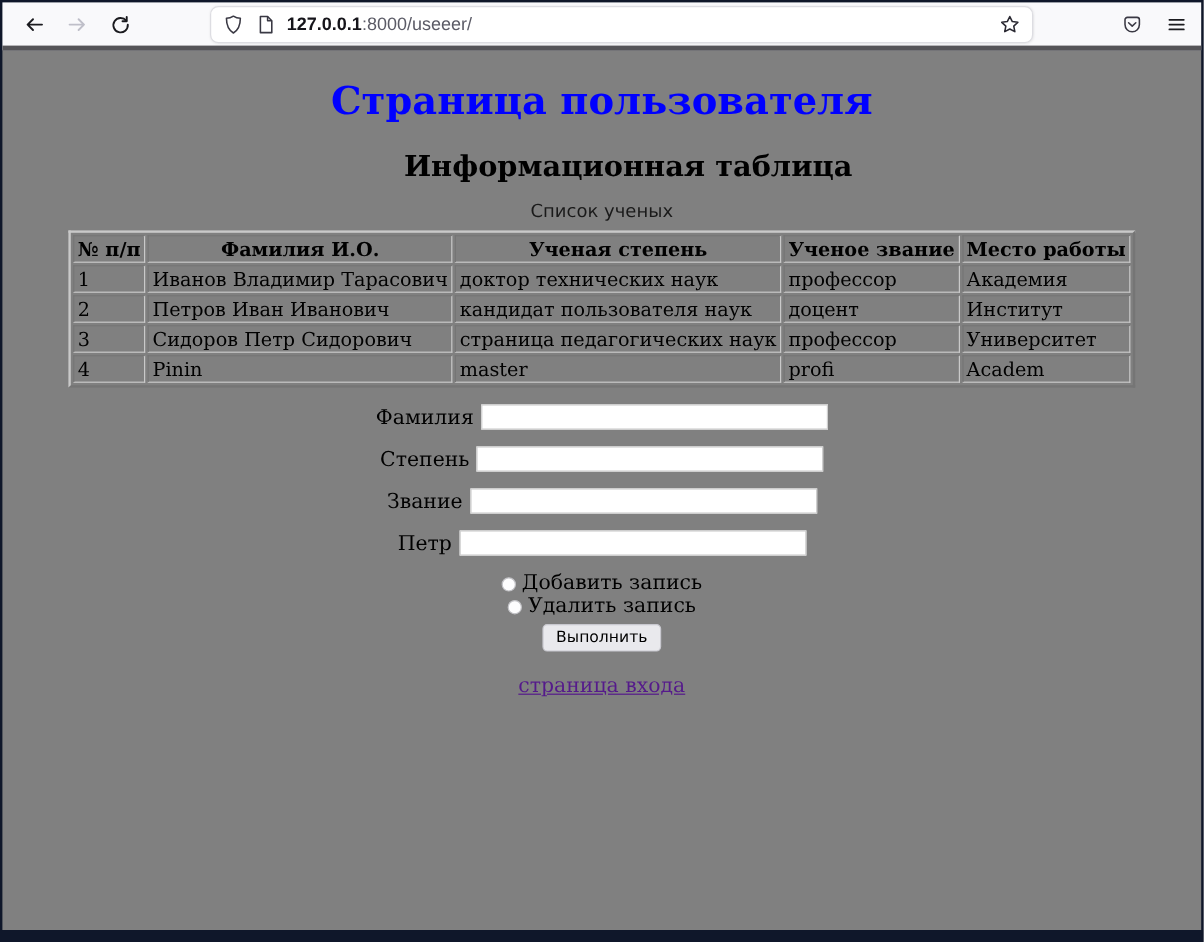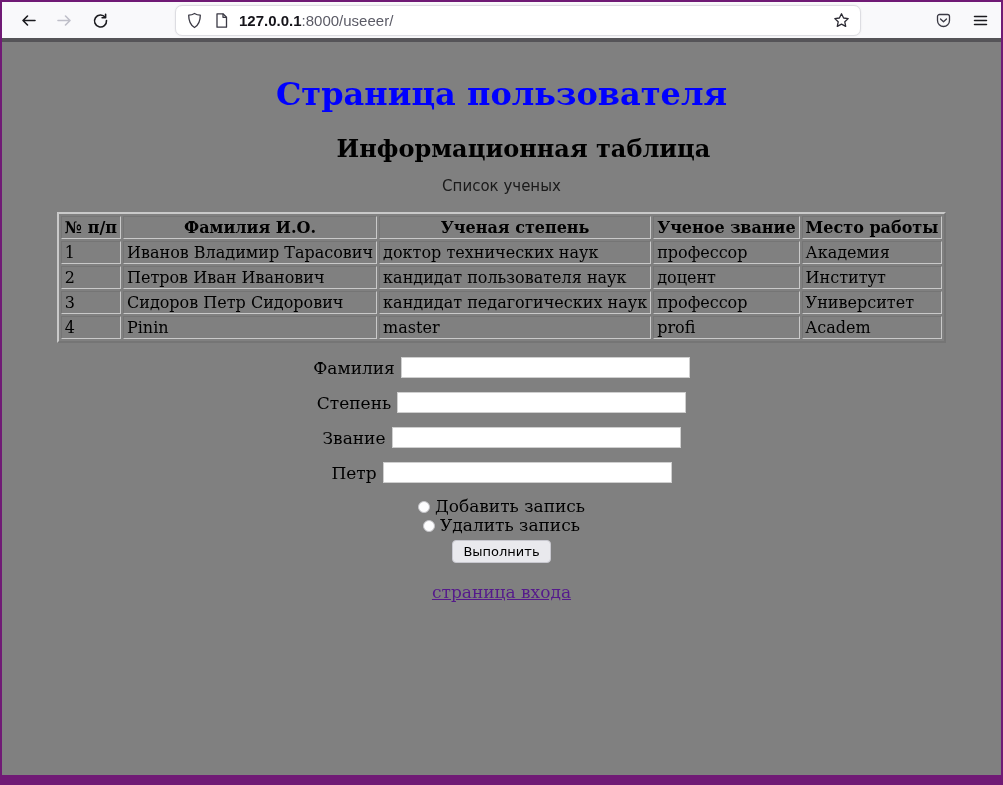--- a/index.html
+++ b/index.html
@@ -2,21 +2,21 @@
 <html><head>
 <meta charset="utf-8">
 <style>
   * { box-sizing: border-box; margin: 0; padding: 0; }
   html, body { width: 1003px; height: 785px; }
   body { font-family: "DejaVu Serif", serif; }
 
   .window {
     position: relative;
     width: 1003px; height: 785px;
-    background: #701a75;
+    background: #0f172a;
     padding: 2px 2px 6px 2px;
   }
 
   
   .toolbar {
     height: 40px;
     background: #f9f9fb;
     border-bottom: 4px solid #555458;
     display: flex;
     align-items: center;
@@ -61,37 +61,37 @@
   .menu-btn   { margin-left: 20px; }
 
   
   .page {
     height: 733px;
     background: #808080;
     overflow: hidden;
     text-align: center;
   }
   h1.page-title {
-    margin: 33px 0 21px;
+    margin: 23px 0 21px;
     font-size: 32px;
     font-weight: bold;
     color: #0000ff;
   }
   h2.page-subtitle {
     margin: 0 0 14px;
     font-size: 24px;
     font-weight: bold;
     color: #000000;
     padding-left: 44px;
   }
   .table-caption {
     font-family: "DejaVu Sans", sans-serif;
     font-size: 15px;
     color: #1a1a1a;
-    margin-bottom: 17px;
+    margin-bottom: 7px;
   }
 
   table.scientists {
     margin: 0 auto;
     border-collapse: separate;
     border-spacing: 2px;
     border: 2px outset #c9c9c9;
     width: 868px;
     font-size: 16px;
     color: #000;
@@ -266,21 +266,21 @@
         <tr>
           <td>2</td>
           <td>Петров Иван Иванович</td>
           <td>кандидат пользователя наук</td>
           <td>доцент</td>
           <td>Институт</td>
         </tr>
         <tr>
           <td>3</td>
           <td>Сидоров Петр Сидорович</td>
-          <td>кандидат педагогических наук</td>
+          <td>страница педагогических наук</td>
           <td>профессор</td>
           <td>Университет</td>
         </tr>
         <tr>
           <td>4</td>
           <td>Pinin</td>
           <td>master</td>
           <td>profi</td>
           <td>Academ</td>
         </tr>

